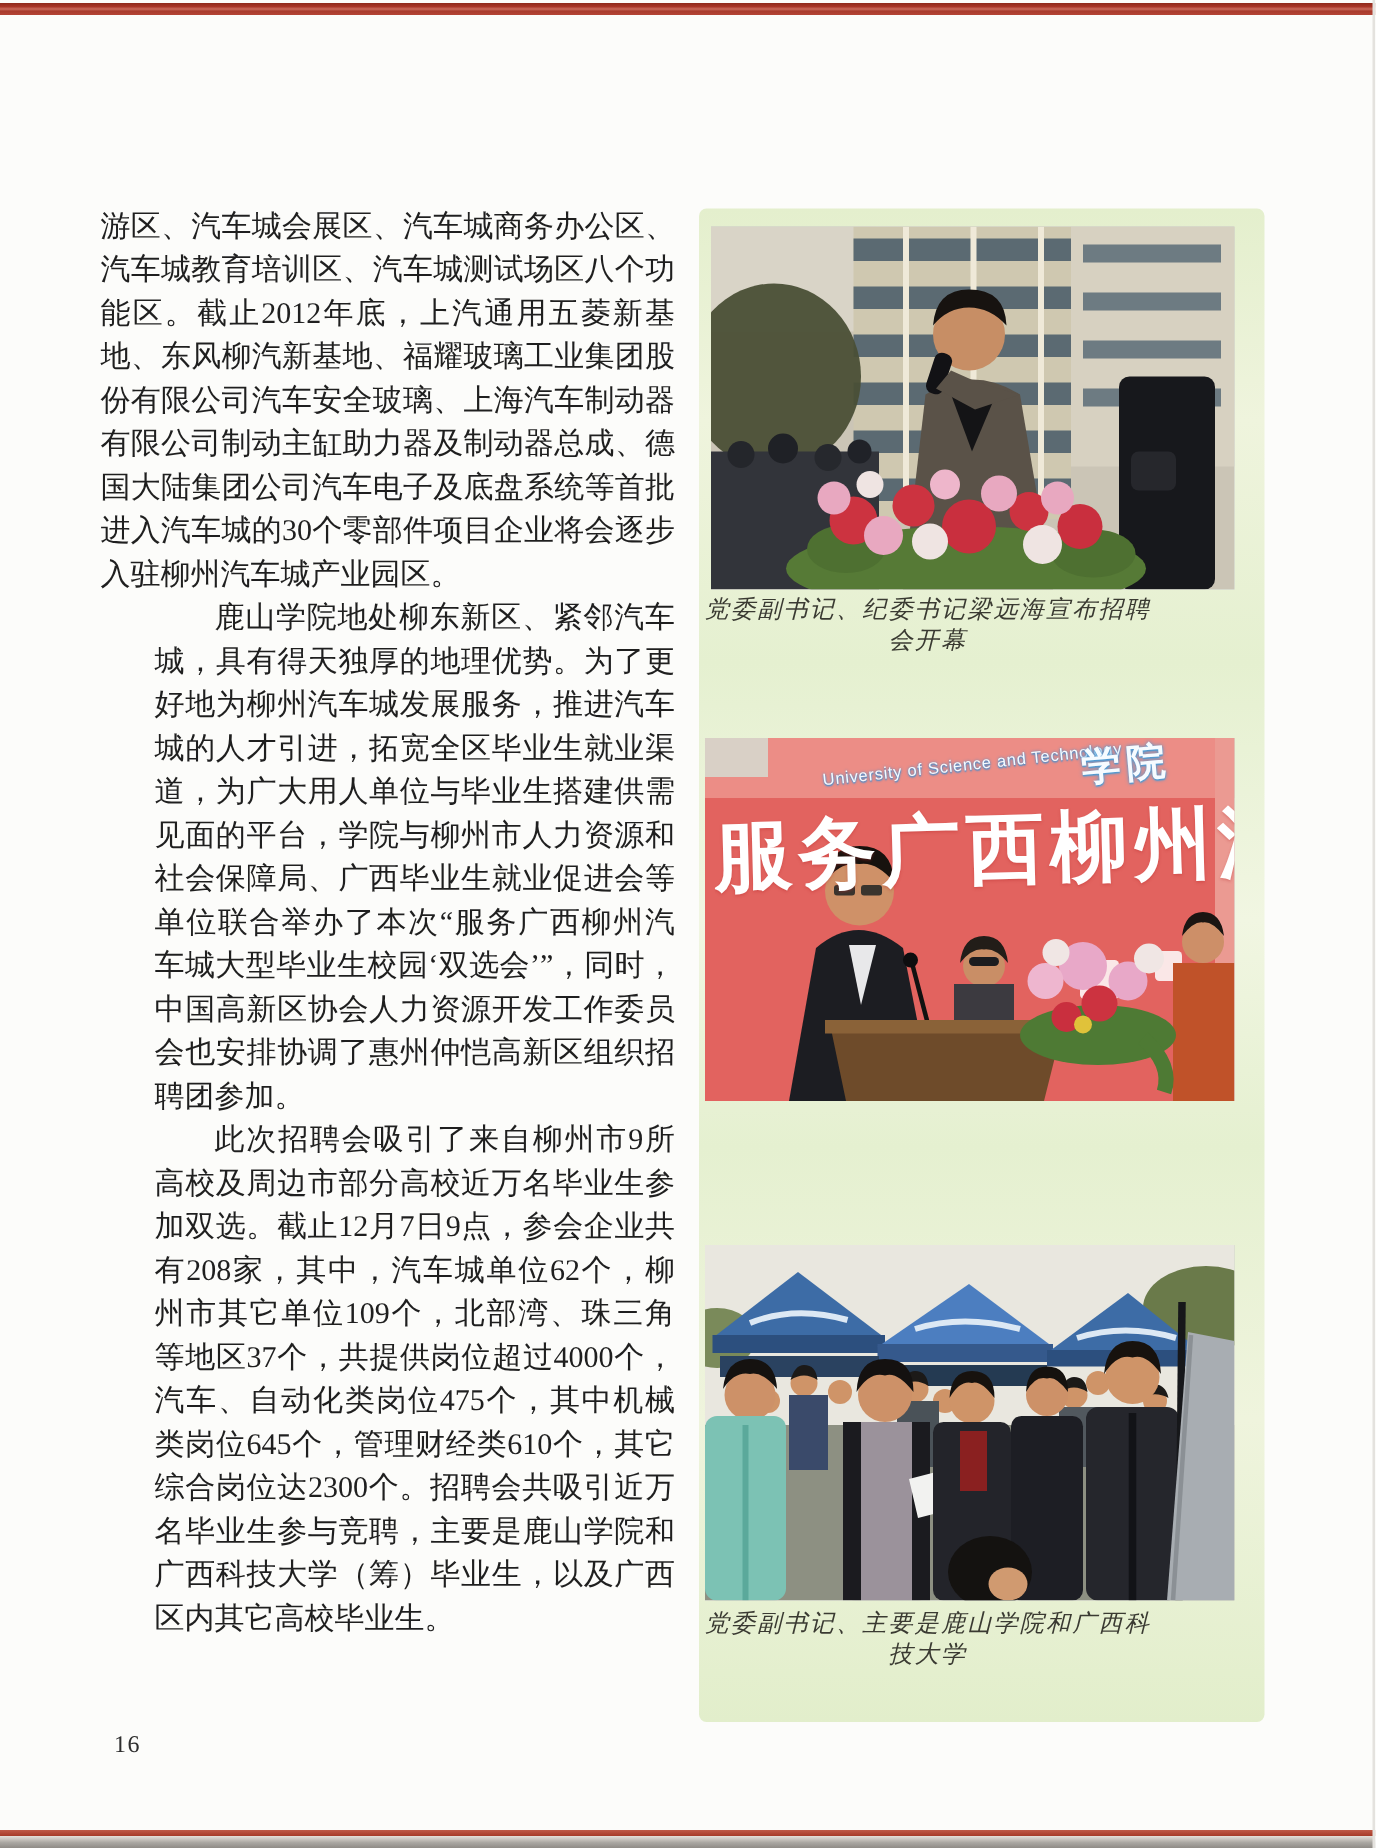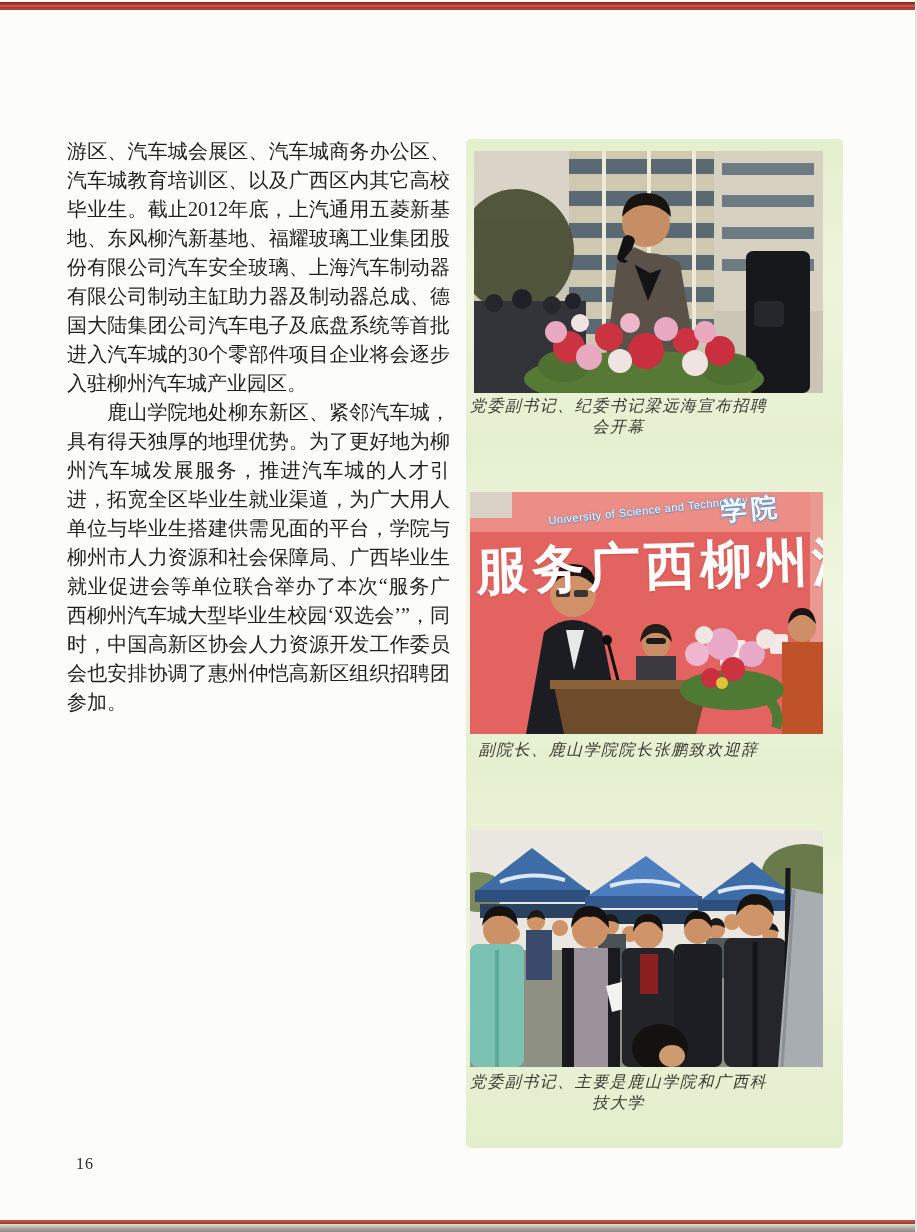--- a/index.html
+++ b/index.html
@@ -24,21 +24,21 @@
   .right-edge{
     position:absolute;right:0;top:0;width:2px;height:1232px;background:#e4e2de;
   }
   
   .article{
     position:absolute;left:67px;top:137px;width:383px;
     font-size:20px;line-height:29px;color:#1f1f1f;
     text-align:justify;text-justify:inter-character;
   }
   .article p{margin:0;}
-  .article p.indent{text-indent:2em;}
+  .article p.indent{text-indent:2em;margin-left:36px;}
   .page-number{
     position:absolute;left:76px;top:1155px;font-size:16px;color:#2e2e2e;letter-spacing:1px;
   }
   
   .photo-panel{
     position:absolute;left:466px;top:139px;width:377px;height:1009px;border-radius:5px;
     background:linear-gradient(180deg,#e4efcd 0%,#eff4dd 14%,#e5f0d0 30%,#f1f6e2 47%,#e5f0d0 62%,#eff4dd 80%,#e2eecb 100%);
   }
   .photo{
     position:absolute;overflow:hidden;background:#ccc;
@@ -75,22 +75,23 @@
   }
 </style>
 </head>
 <body>
 
 <div class="page">
 
   <div class="top-rule"></div>
 
   <div class="article">
-    <p>游区、汽车城会展区、汽车城商务办公区、汽车城教育培训区、以及广西区内其它高校毕业生。截止2012年底，上汽通用五菱新基地、东风柳汽新基地、福耀玻璃工业集团股份有限公司汽车安全玻璃、上海汽车制动器有限公司制动主缸助力器及制动器总成、德国大陆集团公司汽车电子及底盘系统等首批进入汽车城的30个零部件项目企业将会逐步入驻柳州汽车城产业园区。</p>
+    <p>游区、汽车城会展区、汽车城商务办公区、汽车城教育培训区、汽车城测试场区八个功能区。截止2012年底，上汽通用五菱新基地、东风柳汽新基地、福耀玻璃工业集团股份有限公司汽车安全玻璃、上海汽车制动器有限公司制动主缸助力器及制动器总成、德国大陆集团公司汽车电子及底盘系统等首批进入汽车城的30个零部件项目企业将会逐步入驻柳州汽车城产业园区。</p>
     <p class="indent">鹿山学院地处柳东新区、紧邻汽车城，具有得天独厚的地理优势。为了更好地为柳州汽车城发展服务，推进汽车城的人才引进，拓宽全区毕业生就业渠道，为广大用人单位与毕业生搭建供需见面的平台，学院与柳州市人力资源和社会保障局、广西毕业生就业促进会等单位联合举办了本次“服务广西柳州汽车城大型毕业生校园‘双选会’”，同时，中国高新区协会人力资源开发工作委员会也安排协调了惠州仲恺高新区组织招聘团参加。</p>
+    <p class="indent">此次招聘会吸引了来自柳州市9所高校及周边市部分高校近万名毕业生参加双选。截止12月7日9点，参会企业共有208家，其中，汽车城单位62个，柳州市其它单位109个，北部湾、珠三角等地区37个，共提供岗位超过4000个，汽车、自动化类岗位475个，其中机械类岗位645个，管理财经类610个，其它综合岗位达2300个。招聘会共吸引近万名毕业生参与竞聘，主要是鹿山学院和广西科技大学（筹）毕业生，以及广西区内其它高校毕业生。</p>
   </div>
 
   <div class="page-number">16</div>
 
   <div class="photo-panel">
 
     <div class="photo photo1">
       <svg viewBox="0 0 349 242" preserveAspectRatio="none">
         <rect x="0" y="0" width="349" height="242" fill="#cbc5b6"></rect>
         <rect x="0" y="0" width="110" height="70" fill="#d9d4c7"></rect>
@@ -210,21 +211,20 @@
           <circle cx="241" cy="186" r="10" fill="#c92f3e"></circle>
           <circle cx="296" cy="147" r="10" fill="#f0e6e4"></circle>
           <circle cx="234" cy="143" r="9" fill="#f0e6e4"></circle>
           <circle cx="252" cy="191" r="6" fill="#e0c23a"></circle>
         </g>
       </svg>
       <div class="p2-banner">服务广西柳州汽</div>
       <div class="p2-logo-en">University of Science and Technology</div>
       <div class="p2-logo-cn">学院</div>
     </div>
-    <div class="caption caption2">副院长、鹿山学院院长张鹏致欢迎辞</div>
 
     <div class="photo photo3">
       <svg viewBox="0 0 353 237" preserveAspectRatio="none">
         <rect x="0" y="0" width="353" height="237" fill="#e9e7df"></rect>
         <rect x="0" y="120" width="353" height="117" fill="#8d9082"></rect>
         <ellipse cx="334" cy="42" rx="42" ry="28" fill="#6a7a4a"></ellipse>
         <ellipse cx="8" cy="62" rx="26" ry="20" fill="#7a8a5a"></ellipse>
 
         <g>
           <polygon points="5,62 62,18 120,62" fill="#3d6ca6"></polygon>

